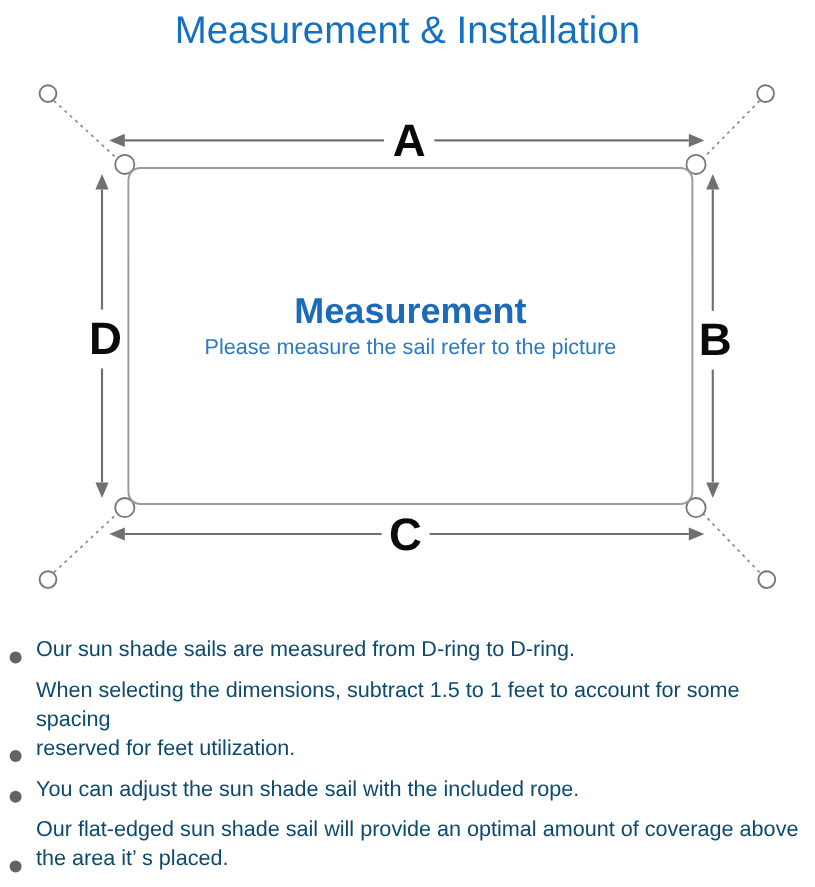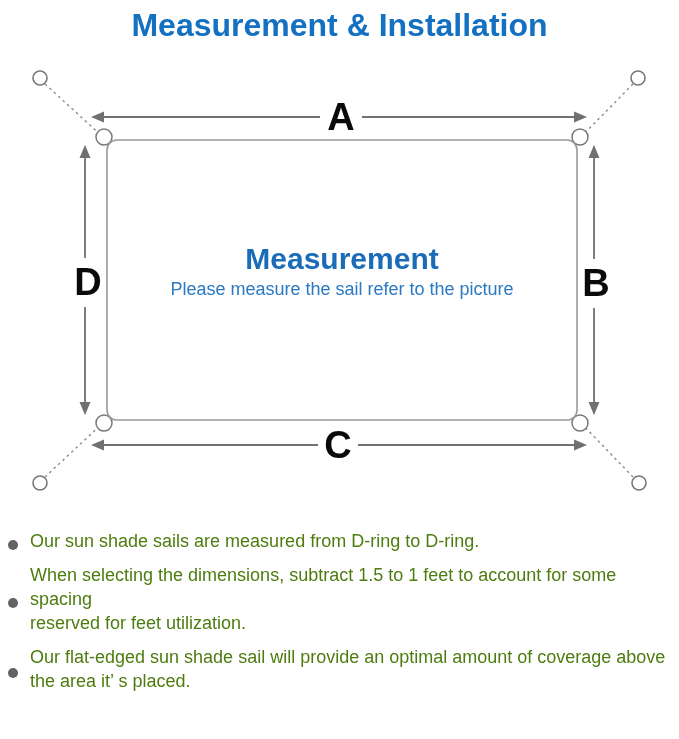--- a/index.html
+++ b/index.html
@@ -14,21 +14,21 @@
     font-family: "Liberation Sans", sans-serif;
   }
   .page { width: 679px; height: 739px; }
 
   h1.title {
     margin: 0;
     height: 55px;
     line-height: 50px;
     text-align: center;
     font-size: 32px;
-    font-weight: bold;
+    font-weight: normal;
     color: #1470c0;
     letter-spacing: 0px;
   }
 
   svg.diagram { display: block; }
 
   .dash {
     stroke: #8a8a8a;
     stroke-width: 1.4;
     stroke-dasharray: 2.5 3.5;
@@ -78,23 +78,23 @@
     text-anchor: middle;
   }
 
   ul.bullets {
     list-style: none;
     margin: 14px 0 0 0;
     padding: 0 2px 0 8px;
   }
   ul.bullets li {
     display: flex;
-    align-items: center;
+    align-items: flex-end;
     margin-bottom: 10px;
-    color: #4d7c0f;
+    color: #0c4a6e;
     font-size: 18px;
     line-height: 24px;
   }
   ul.bullets .dot {
     flex: 0 0 auto;
     width: 10px;
     height: 10px;
     margin: 7px 12px 0 0;
     border-radius: 50%;
     background: #636363;
@@ -175,19 +175,25 @@
     <li>
       <span class="dot"></span>
       <span class="text">
         <span class="ln">When selecting the dimensions, subtract 1.5 to 1 feet to account for some spacing</span>
         <span class="ln">reserved for feet utilization.</span>
       </span>
     </li>
     <li>
       <span class="dot"></span>
       <span class="text">
+          <span class="ln">You can adjust the sun shade sail with the included rope.</span>
+        </span>
+    </li>
+    <li>
+      <span class="dot"></span>
+      <span class="text">
         <span class="ln">Our flat-edged sun shade sail will provide an optimal amount of coverage above</span>
         <span class="ln">the area it’ s placed.</span>
       </span>
     </li>
   </ul>
 
 </div>
 
 </body></html>

